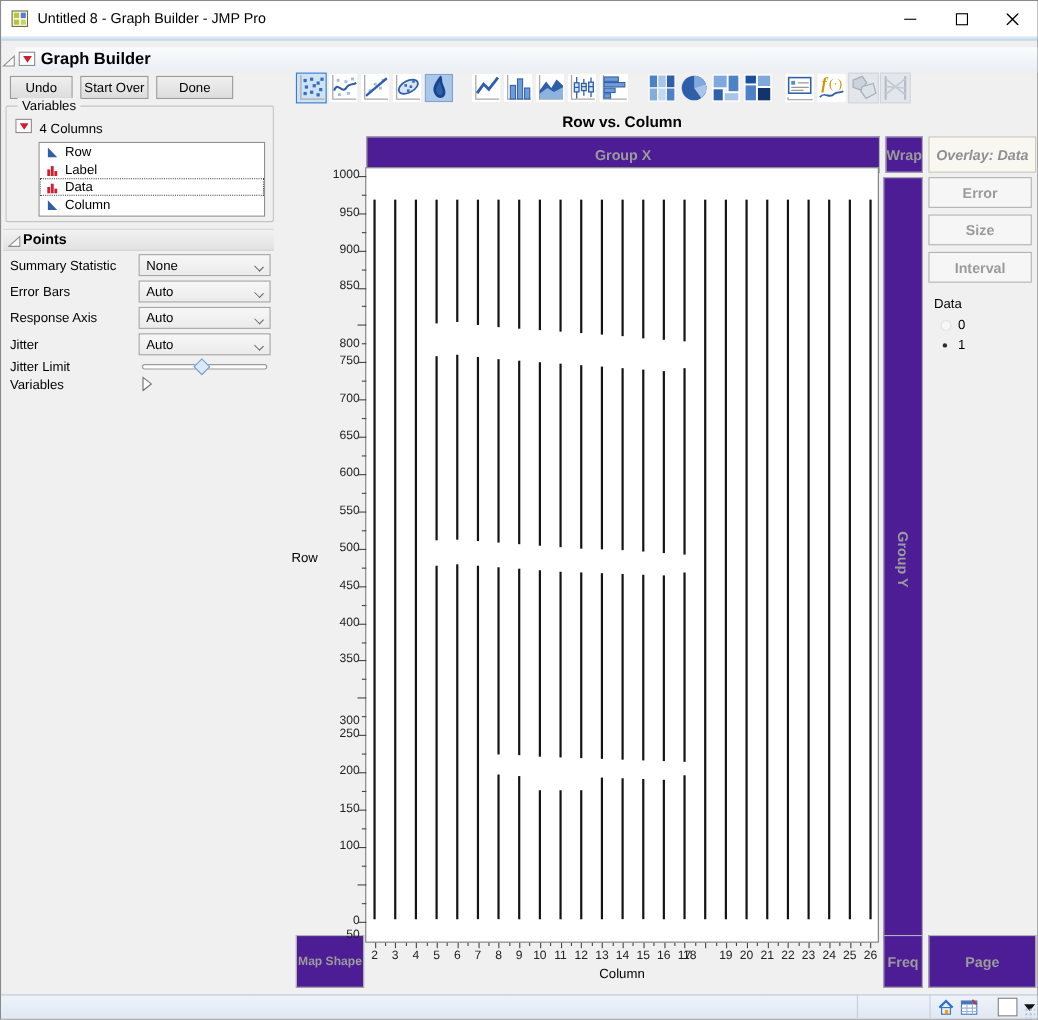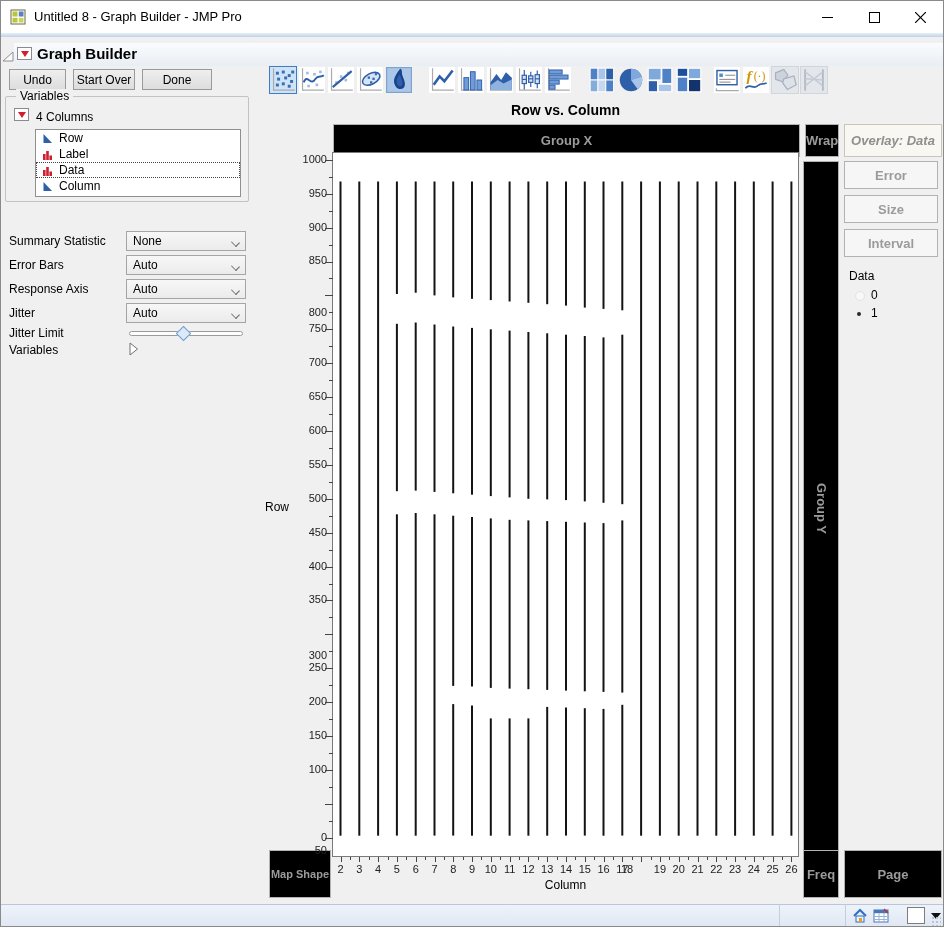--- a/index.html
+++ b/index.html
@@ -46,21 +46,21 @@
   .combo .chev{position:absolute;right:6px;top:7px;width:6px;height:6px;border-right:1.4px solid #666;border-bottom:1.4px solid #666;transform:rotate(45deg) scale(1,.8);}
   .slider{position:absolute;left:128px;top:326px;width:114px;height:12px;}
   .slider .track{position:absolute;left:0;top:4px;width:114px;height:5px;background:#fdfdfd;border:1px solid #9a9a9a;border-radius:3px;box-sizing:border-box;}
   .slider .thumb{position:absolute;top:1px;width:9px;height:9px;background:#dce9f8;border:1px solid #6e9fd4;transform:rotate(45deg);}
   
   .tool-btn{position:absolute;top:65px;width:28px;height:28px;box-sizing:border-box;border:1px solid transparent;}
   .tool-btn svg{width:100%;height:100%;display:block;}
   .tool-btn.selected{border:1px solid #3d7cc9;background:#cfe3f7;}
   .tool-btn.disabled{background:#e3e6eb;border:1px solid #d2d6dc;}
   
-  .zone{position:absolute;border:1px solid #b2b2b2;box-sizing:border-box;background:#000000;
+  .zone{position:absolute;border:1px solid #b2b2b2;box-sizing:border-box;background:#4c1d95;
     display:flex;align-items:center;justify-content:center;font-size:13px;font-weight:bold;color:#9b9b9b;}
   .zone.occupied{background:#f9f7f1;border-color:#c9c5b8;font-style:italic;color:#8f8f8f;}
   .zone.vert{writing-mode:vertical-rl;}
   .chart-title{position:absolute;left:332px;top:101px;width:465px;text-align:center;font-size:14px;font-weight:bold;color:#000;}
   .plot-wrap{position:absolute;left:331px;top:151px;width:467px;height:705px;border:1px solid #7a7a7a;box-sizing:border-box;background:#fff;}
   .axis-el{position:absolute;background:#444;}
   .ytick-label{position:absolute;left:282px;width:44px;text-align:right;font-size:11px;color:#222;}
   .xtick-label{position:absolute;top:862px;width:22px;text-align:center;font-size:11px;color:#222;}
   .axis-title{position:absolute;font-size:12px;color:#000;}
   .legend-title{position:absolute;left:848px;top:268px;font-size:12px;color:#000;}
@@ -163,20 +163,28 @@
           <span class="typ">
             <svg width="11" height="11" viewBox="0 0 11 11">
               <polygon points="1.5,1 1.5,10 10,10" fill="#2f5fa8"></polygon>
             </svg>
           </span>
           <span>Column</span>
         </div>
       </div>
   </div>
 
+  <div class="points-header">
+    <span style="position:absolute;left:4px;top:4px;">
+      <svg width="12" height="12">
+          <polygon points="1,10 11,10 11,1" fill="#fafafa" stroke="#8f8f8f"></polygon>
+        </svg>
+    </span>
+    <span class="txt">Points</span>
+  </div>
   <div id="points-rows">
       <span class="prow-label" style="top: 230px;">Summary Statistic</span>
       <div class="combo" style="top: 230px;">
         <span>None</span>
         <span class="chev"></span>
       </div>
       <span class="prow-label" style="top: 254px;">Error Bars</span>
       <div class="combo" style="top: 254px;">
         <span>Auto</span>
         <span class="chev"></span>

